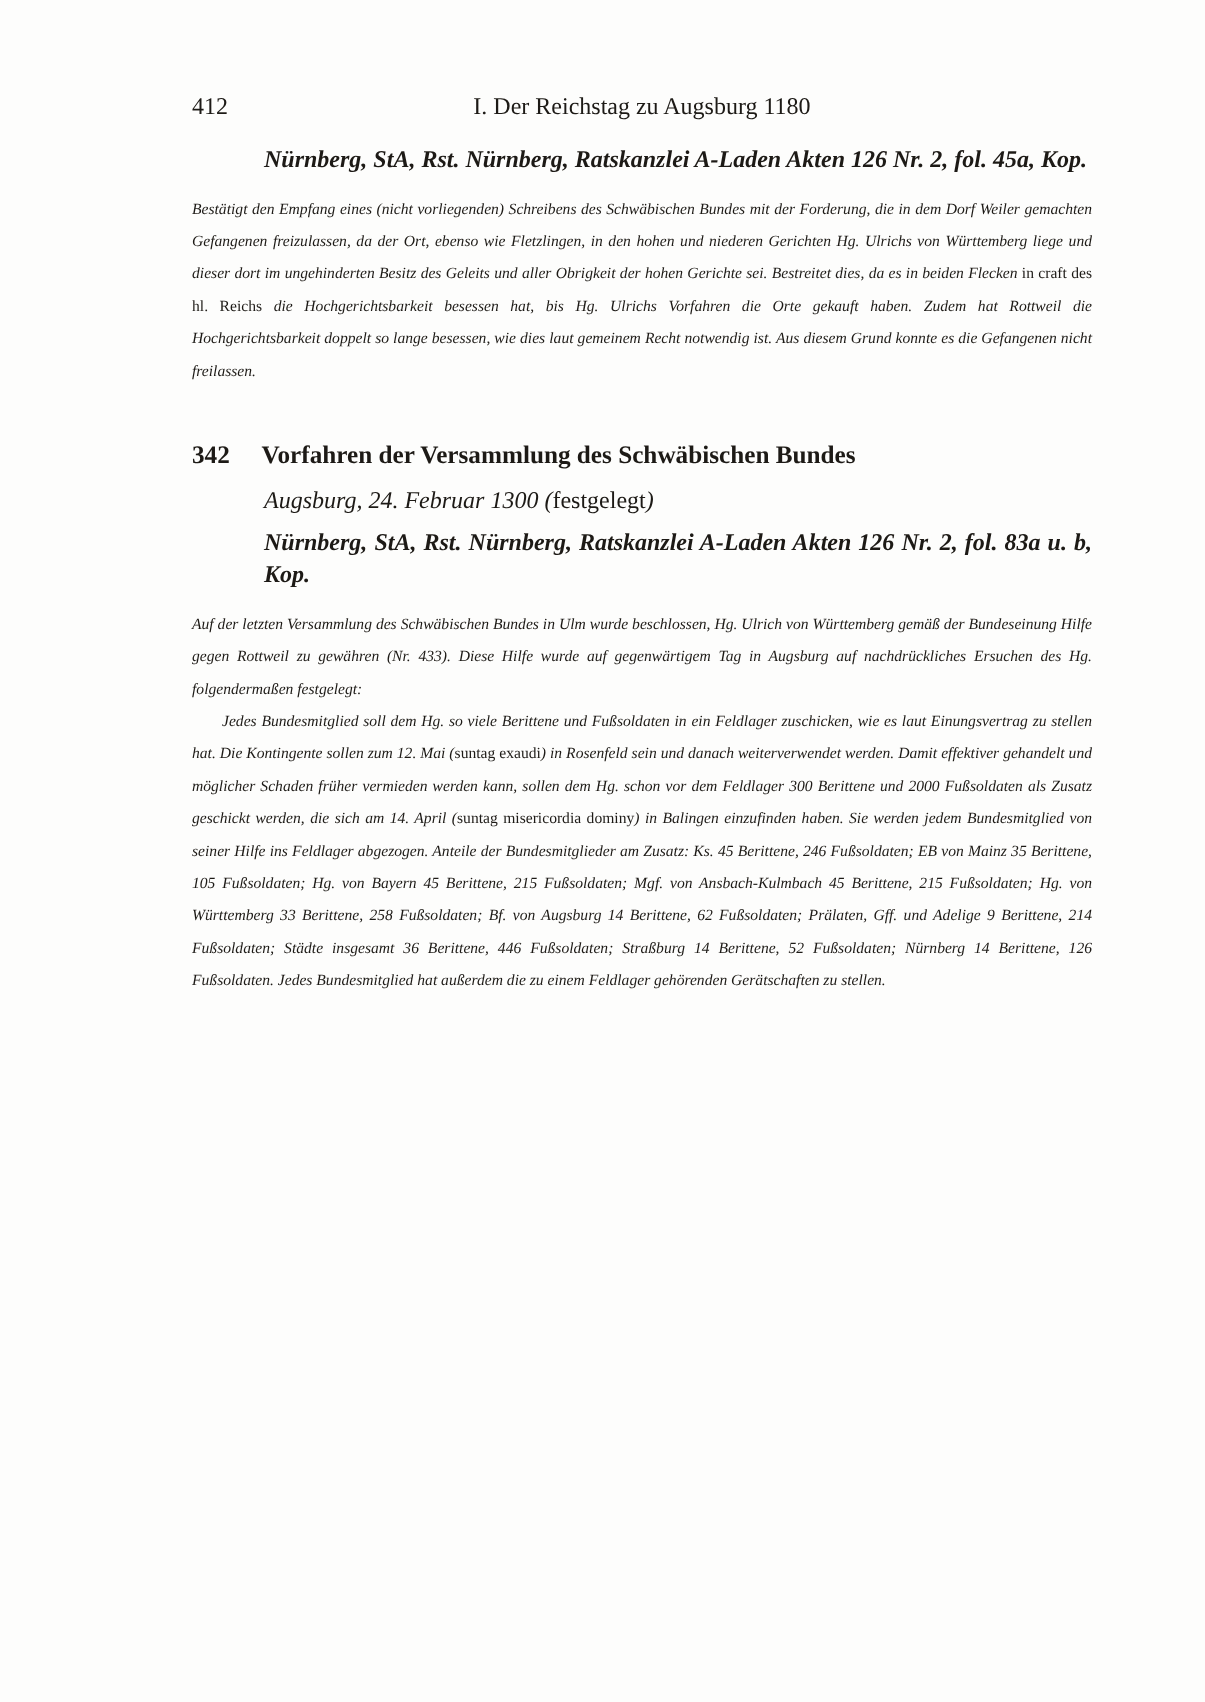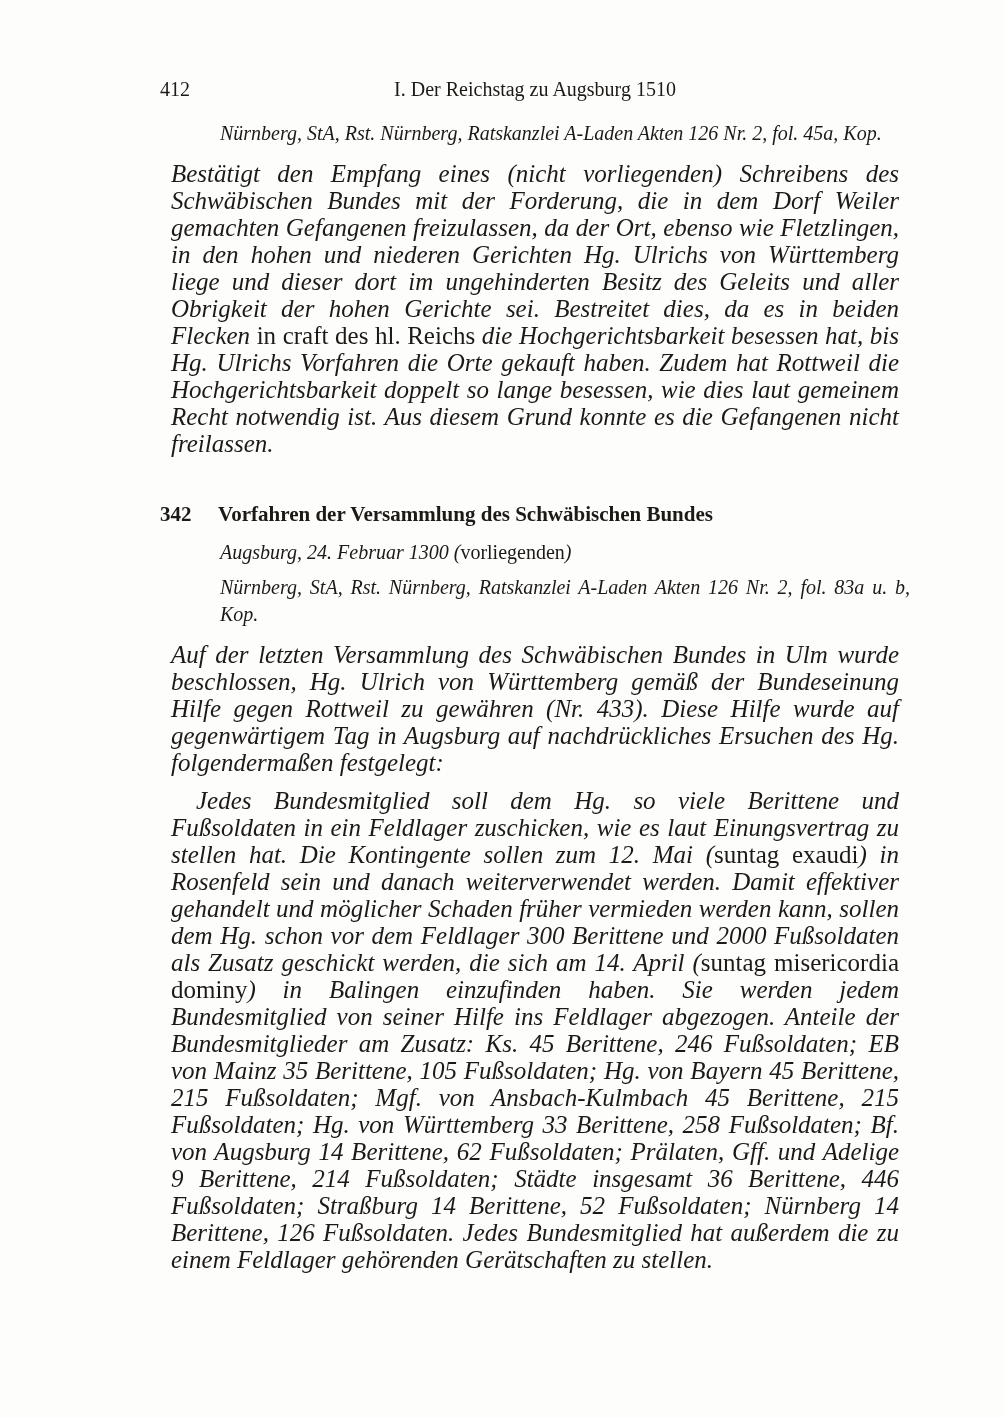--- a/index.html
+++ b/index.html
@@ -42,57 +42,58 @@
   .dateline {
     font-size: 20px;
     line-height: 27px;
     margin: 0 0 8px 60px;
   }
   .source {
     font-size: 20px;
     line-height: 27px;
     margin: 0 0 13px 60px;
     text-align: justify;
+    font-weight: bold;
   }
   .entry-body p {
-    font-size: 25px;
+    font-size: 13px;
     line-height: 27px;
-    margin: 11px;
+    margin: 0;
     text-align: justify;
     hyphens: auto;
     -webkit-hyphens: auto;
   }
   .entry-body p.indented { text-indent: 25px; }
 
   .italic { font-style: italic; }
   .roman  { font-style: normal; }
 </style>
 </head>
 <body>
 
 <div class="page">
 
   <header class="page-header">
     <span class="page-number">412</span>
-    <span class="running-head">I. Der Reichstag zu Augsburg 1510</span>
+    <span class="running-head">I. Der Reichstag zu Augsburg 1180</span>
   </header>
 
   <section class="entry">
     <p class="source"><span class="italic">Nürnberg, StA, Rst. Nürnberg, Ratskanzlei A-Laden Akten 126 Nr. 2, fol. 45a, Kop.</span></p>
     <div class="entry-body">
         <p class=""><span class="italic">Bestätigt den Empfang eines (nicht vorliegenden) Schreibens des Schwäbischen Bundes mit der Forderung, die in dem Dorf Weiler gemachten Gefangenen freizulassen, da der Ort, ebenso wie Fletzlingen, in den hohen und niederen Gerichten Hg. Ulrichs von Württemberg liege und dieser dort im ungehinderten Besitz des Geleits und aller Obrigkeit der hohen Gerichte sei. Bestreitet dies, da es in beiden Flecken </span><span class="roman">in craft des hl. Reichs</span><span class="italic"> die Hochgerichtsbarkeit besessen hat, bis Hg. Ulrichs Vorfahren die Orte gekauft haben. Zudem hat Rottweil die Hochgerichtsbarkeit doppelt so lange besessen, wie dies laut gemeinem Recht notwendig ist. Aus diesem Grund konnte es die Gefangenen nicht freilassen.</span></p>
       </div>
   </section>
 
   <section class="entry">
     <h2 class="entry-heading">
       <span class="entry-number">342</span>
       <span class="entry-title">Vorfahren der Versammlung des Schwäbischen Bundes</span>
     </h2>
-    <p class="dateline"><span class="italic">Augsburg, 24. Februar 1300 (</span><span class="roman">vorliegenden</span><span class="italic">)</span></p>
+    <p class="dateline"><span class="italic">Augsburg, 24. Februar 1300 (</span><span class="roman">festgelegt</span><span class="italic">)</span></p>
     <p class="source"><span class="italic">Nürnberg, StA, Rst. Nürnberg, Ratskanzlei A-Laden Akten 126 Nr. 2, fol. 83a u. b, Kop.</span></p>
     <div class="entry-body">
         <p class=""><span class="italic">Auf der letzten Versammlung des Schwäbischen Bundes in Ulm wurde beschlossen, Hg. Ulrich von Württemberg gemäß der Bundeseinung Hilfe gegen Rottweil zu gewähren (Nr. 433). Diese Hilfe wurde auf gegenwärtigem Tag in Augsburg auf nachdrückliches Ersuchen des Hg. folgendermaßen festgelegt:</span></p>
         <p class="indented"><span class="italic">Jedes Bundesmitglied soll dem Hg. so viele Berittene und Fußsoldaten in ein Feldlager zuschicken, wie es laut Einungsvertrag zu stellen hat. Die Kontingente sollen zum 12. Mai (</span><span class="roman">suntag exaudi</span><span class="italic">) in Rosenfeld sein und danach weiterverwendet werden. Damit effektiver gehandelt und möglicher Schaden früher vermieden werden kann, sollen dem Hg. schon vor dem Feldlager 300 Berittene und 2000 Fußsoldaten als Zusatz geschickt werden, die sich am 14. April (</span><span class="roman">suntag misericordia dominy</span><span class="italic">) in Balingen einzufinden haben. Sie werden jedem Bundesmitglied von seiner Hilfe ins Feldlager abgezogen. Anteile der Bundesmitglieder am Zusatz: Ks. 45 Berittene, 246 Fußsoldaten; EB von Mainz 35 Berittene, 105 Fußsoldaten; Hg. von Bayern 45 Berittene, 215 Fußsoldaten; Mgf. von Ansbach-Kulmbach 45 Berittene, 215 Fußsoldaten; Hg. von Württemberg 33 Berittene, 258 Fußsoldaten; Bf. von Augsburg 14 Berittene, 62 Fußsoldaten; Prälaten, Gff. und Adelige 9 Berittene, 214 Fußsoldaten; Städte insgesamt 36 Berittene, 446 Fußsoldaten; Straßburg 14 Berittene, 52 Fußsoldaten; Nürnberg 14 Berittene, 126 Fußsoldaten. Jedes Bundesmitglied hat außerdem die zu einem Feldlager gehörenden Gerätschaften zu stellen.</span></p>
       </div>
   </section>
 
 </div>
 
 </body></html>

